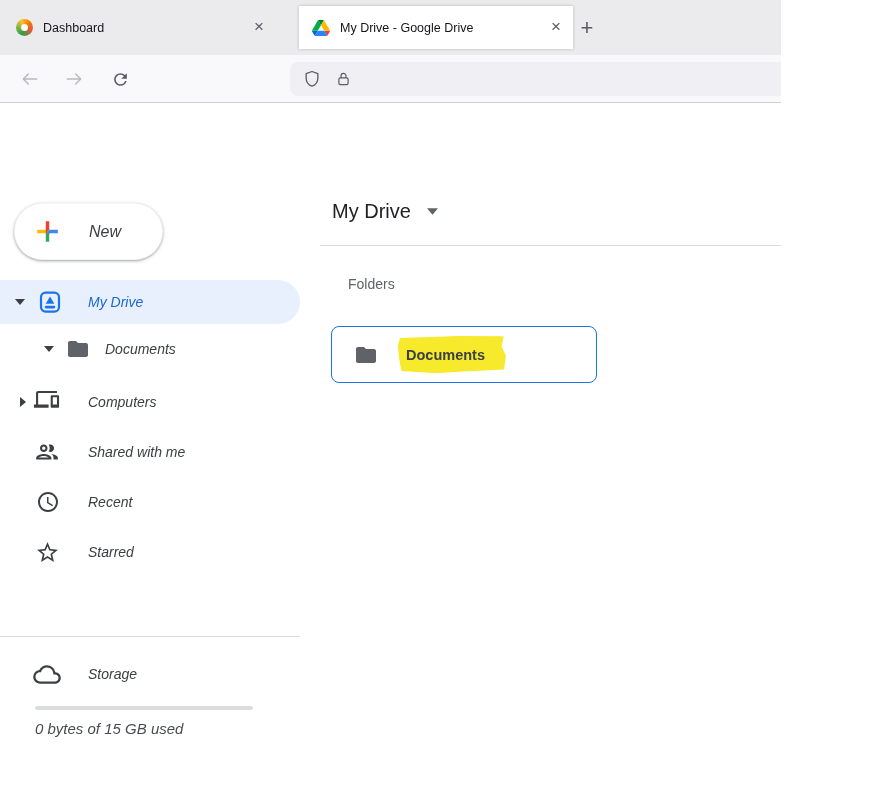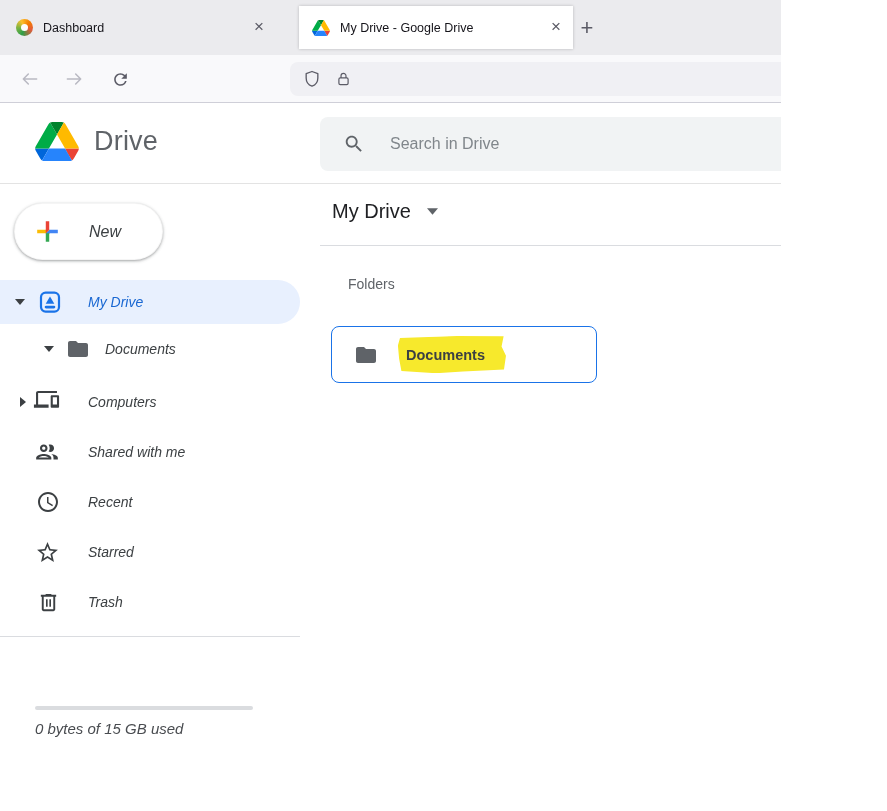--- a/index.html
+++ b/index.html
@@ -165,39 +165,20 @@
       <svg class="url-shield" width="20" height="20" viewBox="0 0 24 24" fill="none" stroke="#5b5b66" stroke-width="1.6" stroke-linejoin="round">
           <path d="M12 3l7 2.6v5.1c0 4.6-3 8.4-7 9.9-4-1.5-7-5.3-7-9.9V5.6z"></path>
         </svg>
       <svg class="url-lock" width="17" height="18" viewBox="0 0 24 24" fill="none" stroke="#5b5b66" stroke-width="1.7">
           <rect x="5.5" y="10.5" width="13" height="9.5" rx="2"></rect>
           <path d="M8.5 10.5V7.5a3.5 3.5 0 0 1 7 0v3"></path>
         </svg>
     </div>
   </div>
 
-  <div class="app-header">
-    <div class="drive-logo">
-      <svg width="44" height="39" viewBox="0 0 87.3 78">
-        <path fill="#0066da" d="m6.6 66.85 3.85 6.65c.8 1.4 1.95 2.5 3.3 3.3l13.75-23.8h-27.5c0 1.55.4 3.1 1.2 4.5z"></path>
-        <path fill="#00ac47" d="m43.65 25-13.75-23.8c-1.35.8-2.5 1.9-3.3 3.3l-25.4 44a9.06 9.06 0 0 0-1.2 4.5h27.5z"></path>
-        <path fill="#ea4335" d="m73.55 76.8c1.35-.8 2.5-1.9 3.3-3.3l1.6-2.75 7.65-13.25c.8-1.4 1.2-2.95 1.2-4.5h-27.5l5.85 11.5z"></path>
-        <path fill="#00832d" d="m43.65 25 13.75-23.8c-1.35-.8-2.9-1.2-4.5-1.2h-18.5c-1.6 0-3.15.45-4.5 1.2z"></path>
-        <path fill="#2684fc" d="m59.8 53h-32.3l-13.75 23.8c1.35.8 2.9 1.2 4.5 1.2h50.8c1.6 0 3.15-.45 4.5-1.2z"></path>
-        <path fill="#ffba00" d="m73.4 26.5-12.7-22c-.8-1.4-1.95-2.5-3.3-3.3l-13.75 23.8 16.15 28h27.45c0-1.55-.4-3.1-1.2-4.5z"></path>
-      </svg>
-      <span class="drive-logo-text">Drive</span>
-    </div>
-    <div class="searchbar">
-      <svg class="search-icon" width="22" height="22" viewBox="0 0 24 24" fill="#5f6368">
-          <path d="M15.5 14h-.79l-.28-.27C15.41 12.59 16 11.11 16 9.5 16 5.91 13.09 3 9.5 3S3 5.91 3 9.5 5.91 16 9.5 16c1.61 0 3.09-.59 4.23-1.57l.27.28v.79l5 4.99L20.49 19l-4.99-5zm-6 0C7.01 14 5 11.99 5 9.5S7.01 5 9.5 5 14 7.01 14 9.5 11.99 14 9.5 14z"></path>
-        </svg>
-      <span class="search-ph">Search in Drive</span>
-    </div>
-  </div>
 
   <div class="sidebar">
 
     <div class="new-btn">
       <svg width="31" height="31" viewBox="0 0 36 36">
         <path fill="#34a853" d="M16 16v14h4V20z"></path>
         <path fill="#4285f4" d="M30 16H20l-4 4h14z"></path>
         <path fill="#fbbc05" d="M6 16v4h10l4-4z"></path>
         <path fill="#ea4335" d="M20 16V6h-4v14z"></path>
       </svg>
@@ -268,32 +249,31 @@
 
     <div class="side-row row-recent">
       <span class="row-icon" style="left:36px">
         <svg width="24" height="24" viewBox="0 0 24 24" fill="#3c4043">
             <path d="M11.99 2C6.47 2 2 6.48 2 12s4.47 10 9.99 10C17.52 22 22 17.52 22 12S17.52 2 11.99 2zM12 20c-4.42 0-8-3.58-8-8s3.58-8 8-8 8 3.58 8 8-3.58 8-8 8zm.5-13H11v6l5.25 3.15.75-1.23-4.5-2.67z"></path>
           </svg>
       </span>
       <span class="row-label">Recent</span>
     </div>
 
-    <div class="side-row row-trash">
-      <span class="row-icon" style="left:37px">
-        <svg width="23" height="23" viewBox="0 0 24 24" fill="#3c4043">
-            <path d="M15 4V3H9v1H4v2h1v13c0 1.1.9 2 2 2h10c1.1 0 2-.9 2-2V6h1V4h-5zm2 15H7V6h10v13z"></path>
-            <path d="M9.4 8.5h1.7v8H9.4zm3.5 0h1.7v8h-1.7z"></path>
-          </svg>
-      </span>
-      <span class="row-label">Trash</span>
-    </div>
 
     <div class="side-divider"></div>
 
+    <div class="side-row row-storage">
+      <span class="row-icon" style="left:33px">
+        <svg width="28" height="23" viewBox="0 0 24 20" fill="#3c4043">
+            <path d="M19.35 8.04A7.49 7.49 0 0 0 12 2C9.11 2 6.6 3.64 5.35 6.04A5.994 5.994 0 0 0 0 12c0 3.31 2.69 6 6 6h13c2.76 0 5-2.24 5-5 0-2.64-2.05-4.78-4.65-4.96zM19 16H6c-2.21 0-4-1.79-4-4s1.79-4 4-4h.71C7.37 5.69 9.48 4 12 4c3.04 0 5.5 2.46 5.5 5.5v.5H19c1.66 0 3 1.34 3 3s-1.34 3-3 3z"></path>
+          </svg>
+      </span>
+      <span class="row-label">Storage</span>
+    </div>
 
     <div class="storage-bar"></div>
     <div class="storage-usage">0 bytes of 15 GB used</div>
   </div>
 
   <div class="main">
     <div class="page-title-row">
       <span class="page-title">My Drive</span>
       <span class="title-caret">
         <svg width="11" height="7" viewBox="0 0 10 6">

